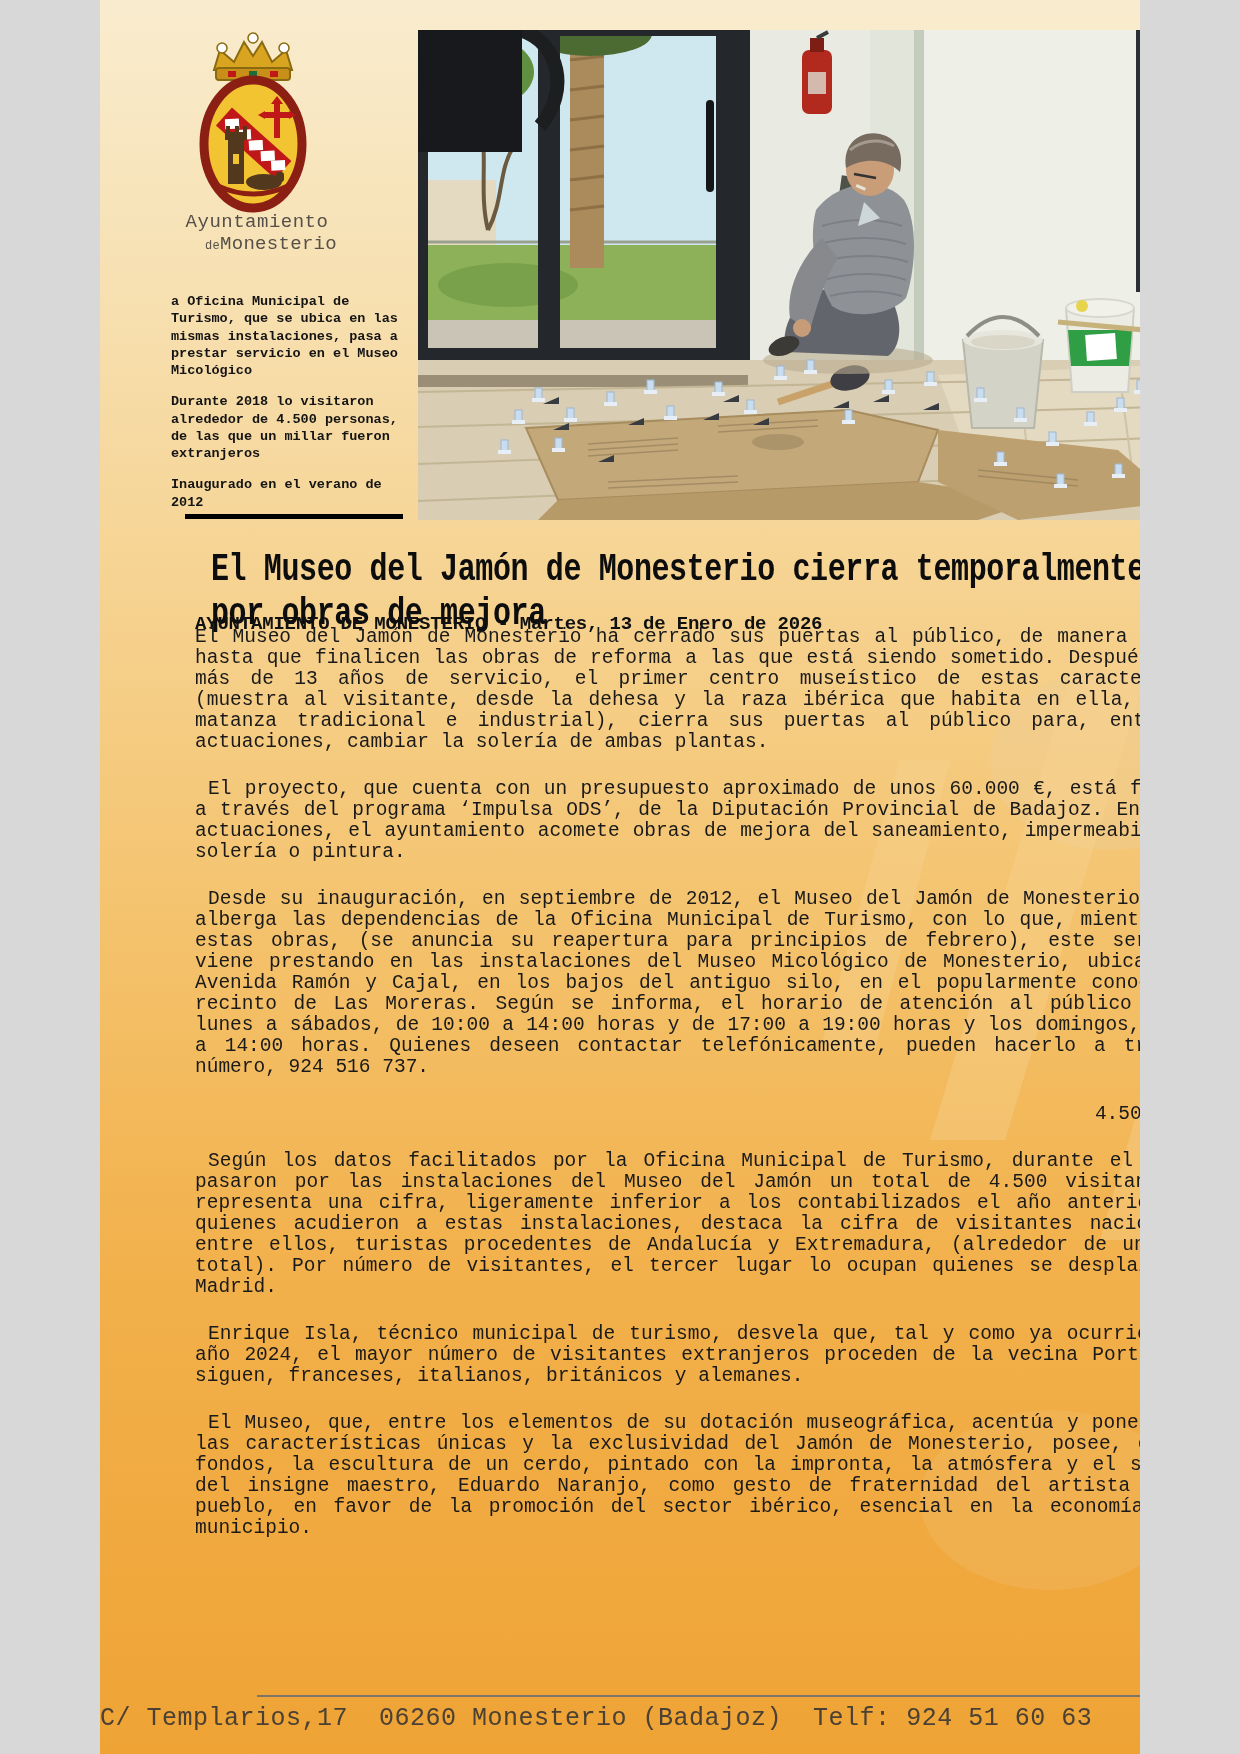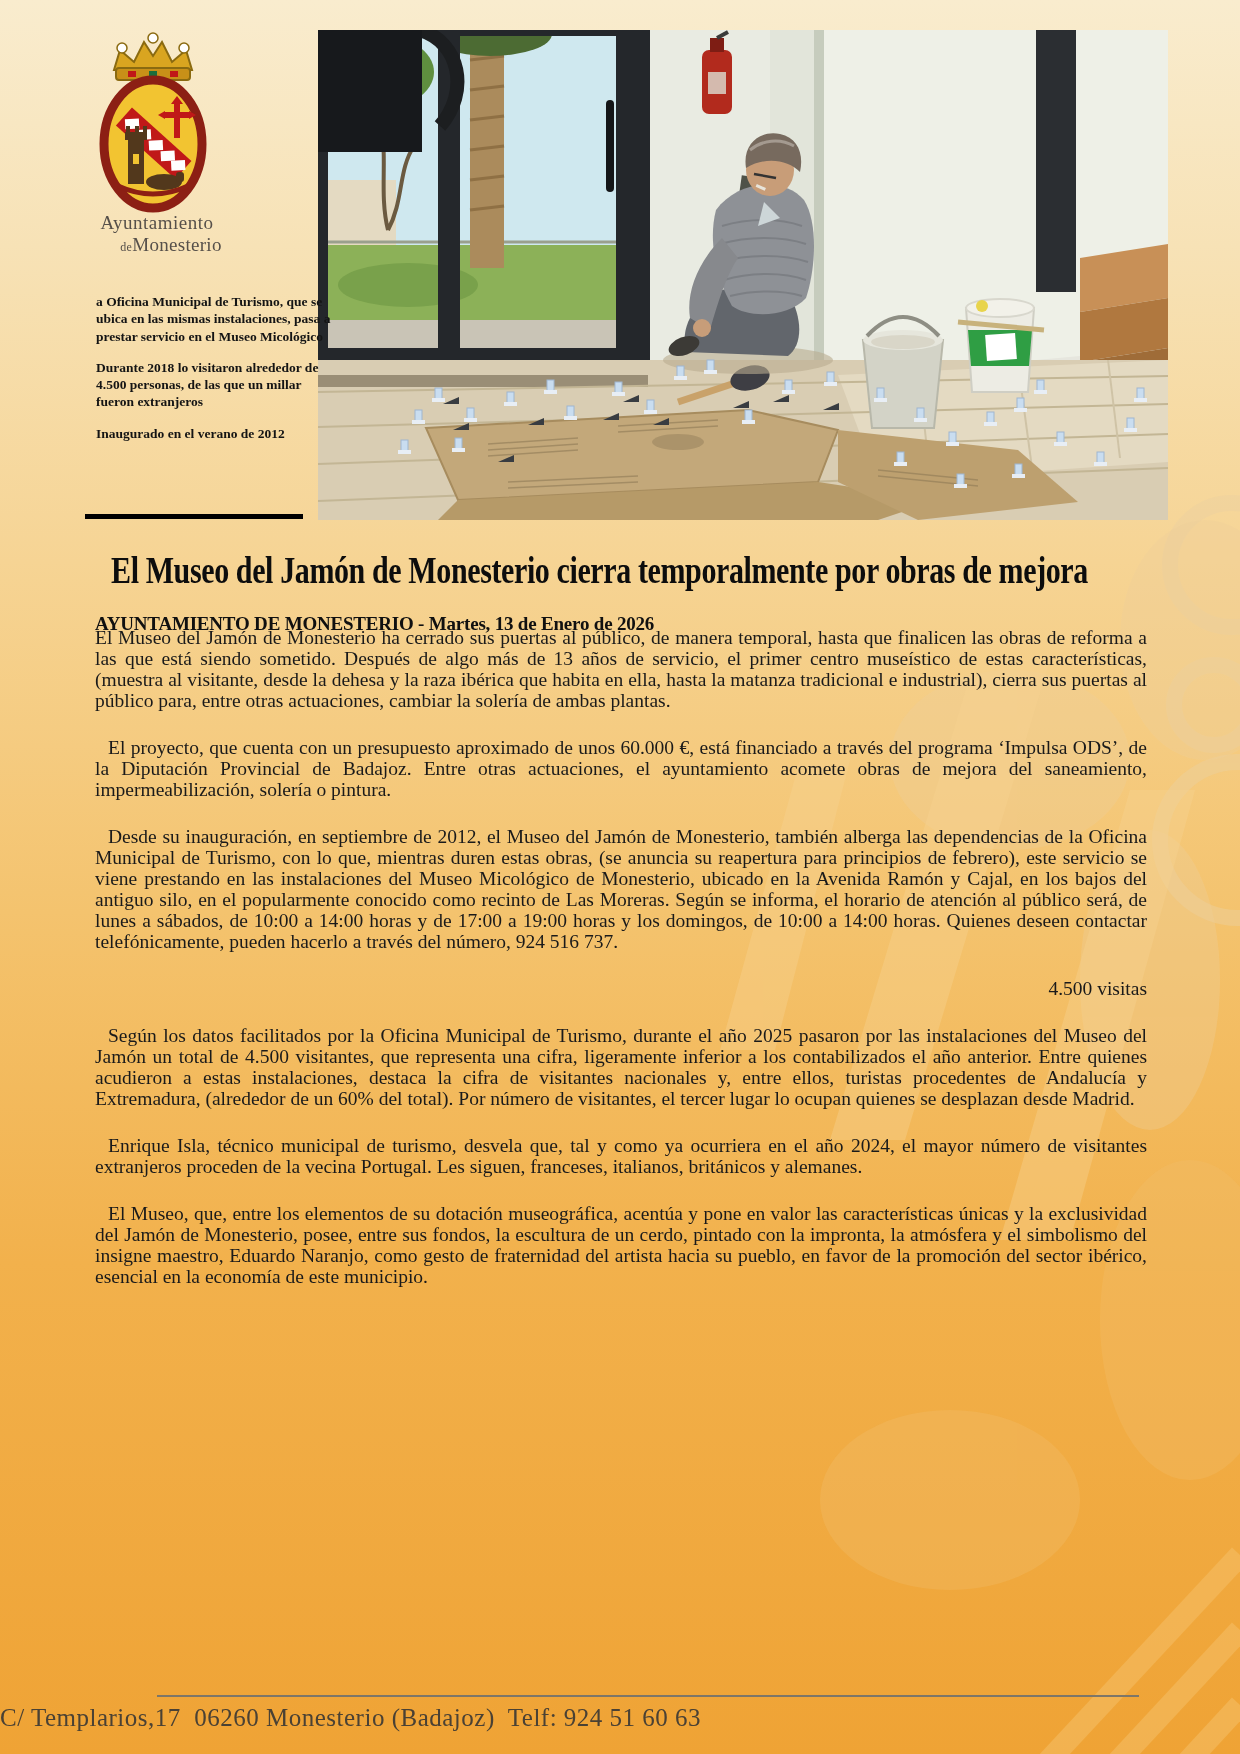--- a/index.html
+++ b/index.html
@@ -1,31 +1,31 @@
 <!DOCTYPE html>
 <html lang="es"><head>
 <meta charset="utf-8">
 <style>
   html,body{margin:0;padding:0;background:#d8d8d8;}
   .page{
-    position:relative;width:1240px;height:1754px;overflow:hidden;margin:0 auto;
+    position:relative;width:1040px;height:1754px;overflow:hidden;margin:0 auto;
     background:linear-gradient(180deg,#f9ecce 0%,#f7e2b6 14%,#f6d494 32%,#f4c36e 52%,#f2b14c 72%,#efa335 100%);
-    font-family:Liberation Serif, serif;color:#191919;
+    font-family:Liberation Mono, monospace;color:#191919;
   }
   .bg-decor{position:absolute;left:0;top:0;width:1240px;height:1754px;pointer-events:none;}
   
   .logo{position:absolute;left:88px;top:26px;width:130px;height:188px;}
   .logo-caption{position:absolute;left:52px;top:212px;width:210px;text-align:center;color:#56504a;line-height:1.15;}
   .logo-caption .l1{font-size:19px;letter-spacing:.5px;}
   .logo-caption .l2{font-size:19px;letter-spacing:.3px;}
   .logo-caption .de{font-size:12px;padding-left:28px;}
   
   .photo{position:absolute;left:318px;top:30px;width:850px;height:490px;margin:0;}
   
-  .sidebar{position:absolute;left:96px;top:293px;width:240px;}
+  .sidebar{position:absolute;left:71px;top:293px;width:240px;}
   .sidebar p{margin:0 0 14px;font-size:13.5px;font-weight:bold;line-height:1.28;color:#141414;}
   
   .rule{position:absolute;left:85px;top:514px;width:218px;height:5px;background:#000;}
   
   .headline{position:absolute;left:95px;top:532px;width:1000px;margin:16px;font-weight:700;color:#0d0d0d;}
   .headline .squeeze{display:block;width:1260px;transform:scaleX(.79);transform-origin:0 0;
     font-size:38px;line-height:1.17;letter-spacing:-.5px;}
   
   .byline{position:absolute;left:95px;top:613px;font-size:19px;font-weight:700;color:#101010;letter-spacing:-.2px;}
   

